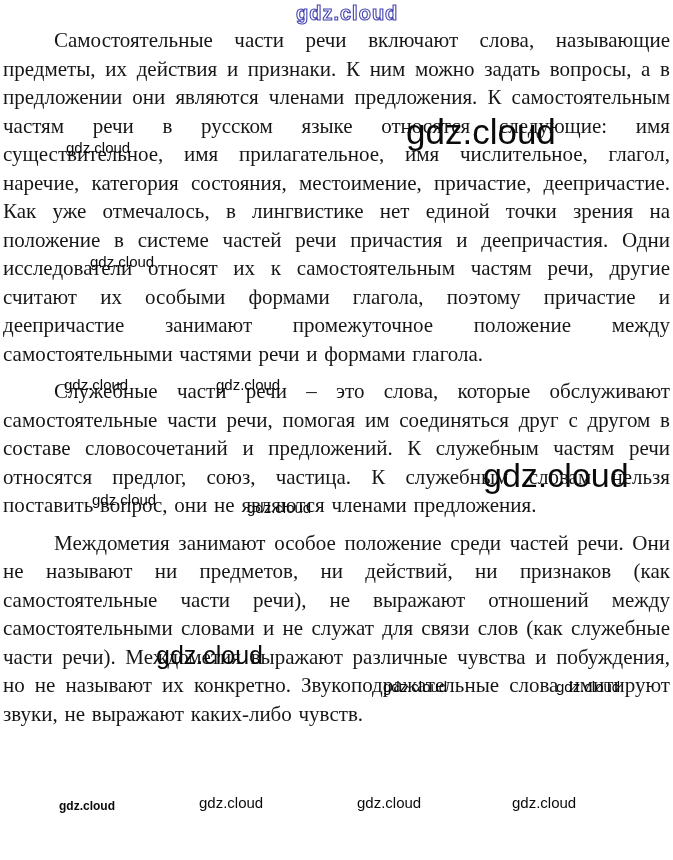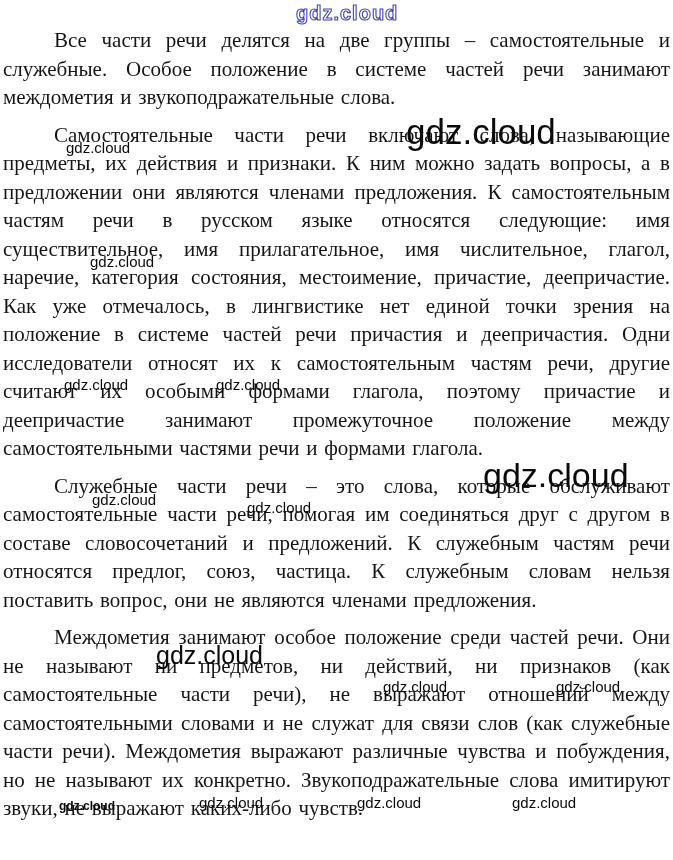--- a/index.html
+++ b/index.html
@@ -63,21 +63,20 @@
     color: rgba(255,255,255,0.05);
     -webkit-text-stroke: 1.1px #4444b2;
   }
 </style>
 </head>
 <body>
 
 <div class="page">
 
 
-  <p class="para">Все части речи делятся на две группы – самостоятельные и служебные. Особое положение в системе частей речи занимают междометия и звукоподражательные слова.</p>
 
   <p class="para">Самостоятельные части речи включают слова, называющие предметы, их действия и признаки. К ним можно задать вопросы, а в предложении они являются членами предложения. К самостоятельным частям речи в русском языке относятся следующие: имя существительное, имя прилагательное, имя числительное, глагол, наречие, категория состояния, местоимение, причастие, деепричастие. Как уже отмечалось, в лингвистике нет единой точки зрения на положение в системе частей речи причастия и деепричастия. Одни исследователи относят их к самостоятельным частям речи, другие считают их особыми формами глагола, поэтому причастие и деепричастие занимают промежуточное положение между самостоятельными частями речи и формами глагола.</p>
 
   <p class="para">Служебные части речи – это слова, которые обслуживают самостоятельные части речи, помогая им соединяться друг с другом в составе словосочетаний и предложений. К служебным частям речи относятся предлог, союз, частица. К служебным словам нельзя поставить вопрос, они не являются членами предложения.</p>
 
   <p class="para">Междометия занимают особое положение среди частей речи. Они не называют ни предметов, ни действий, ни признаков (как самостоятельные части речи), не выражают отношений между самостоятельными словами и не служат для связи слов (как служебные части речи). Междометия выражают различные чувства и побуждения, но не называют их конкретно. Звукоподражательные слова имитируют звуки, не выражают каких-либо чувств.</p>
 
   <div class="watermark-layer">
       <div class="wm outline" style="left: 296px; top: 3px;">gdz.cloud</div>
       <div class="wm large" style="left: 406px; top: 114px;">gdz.cloud</div>

